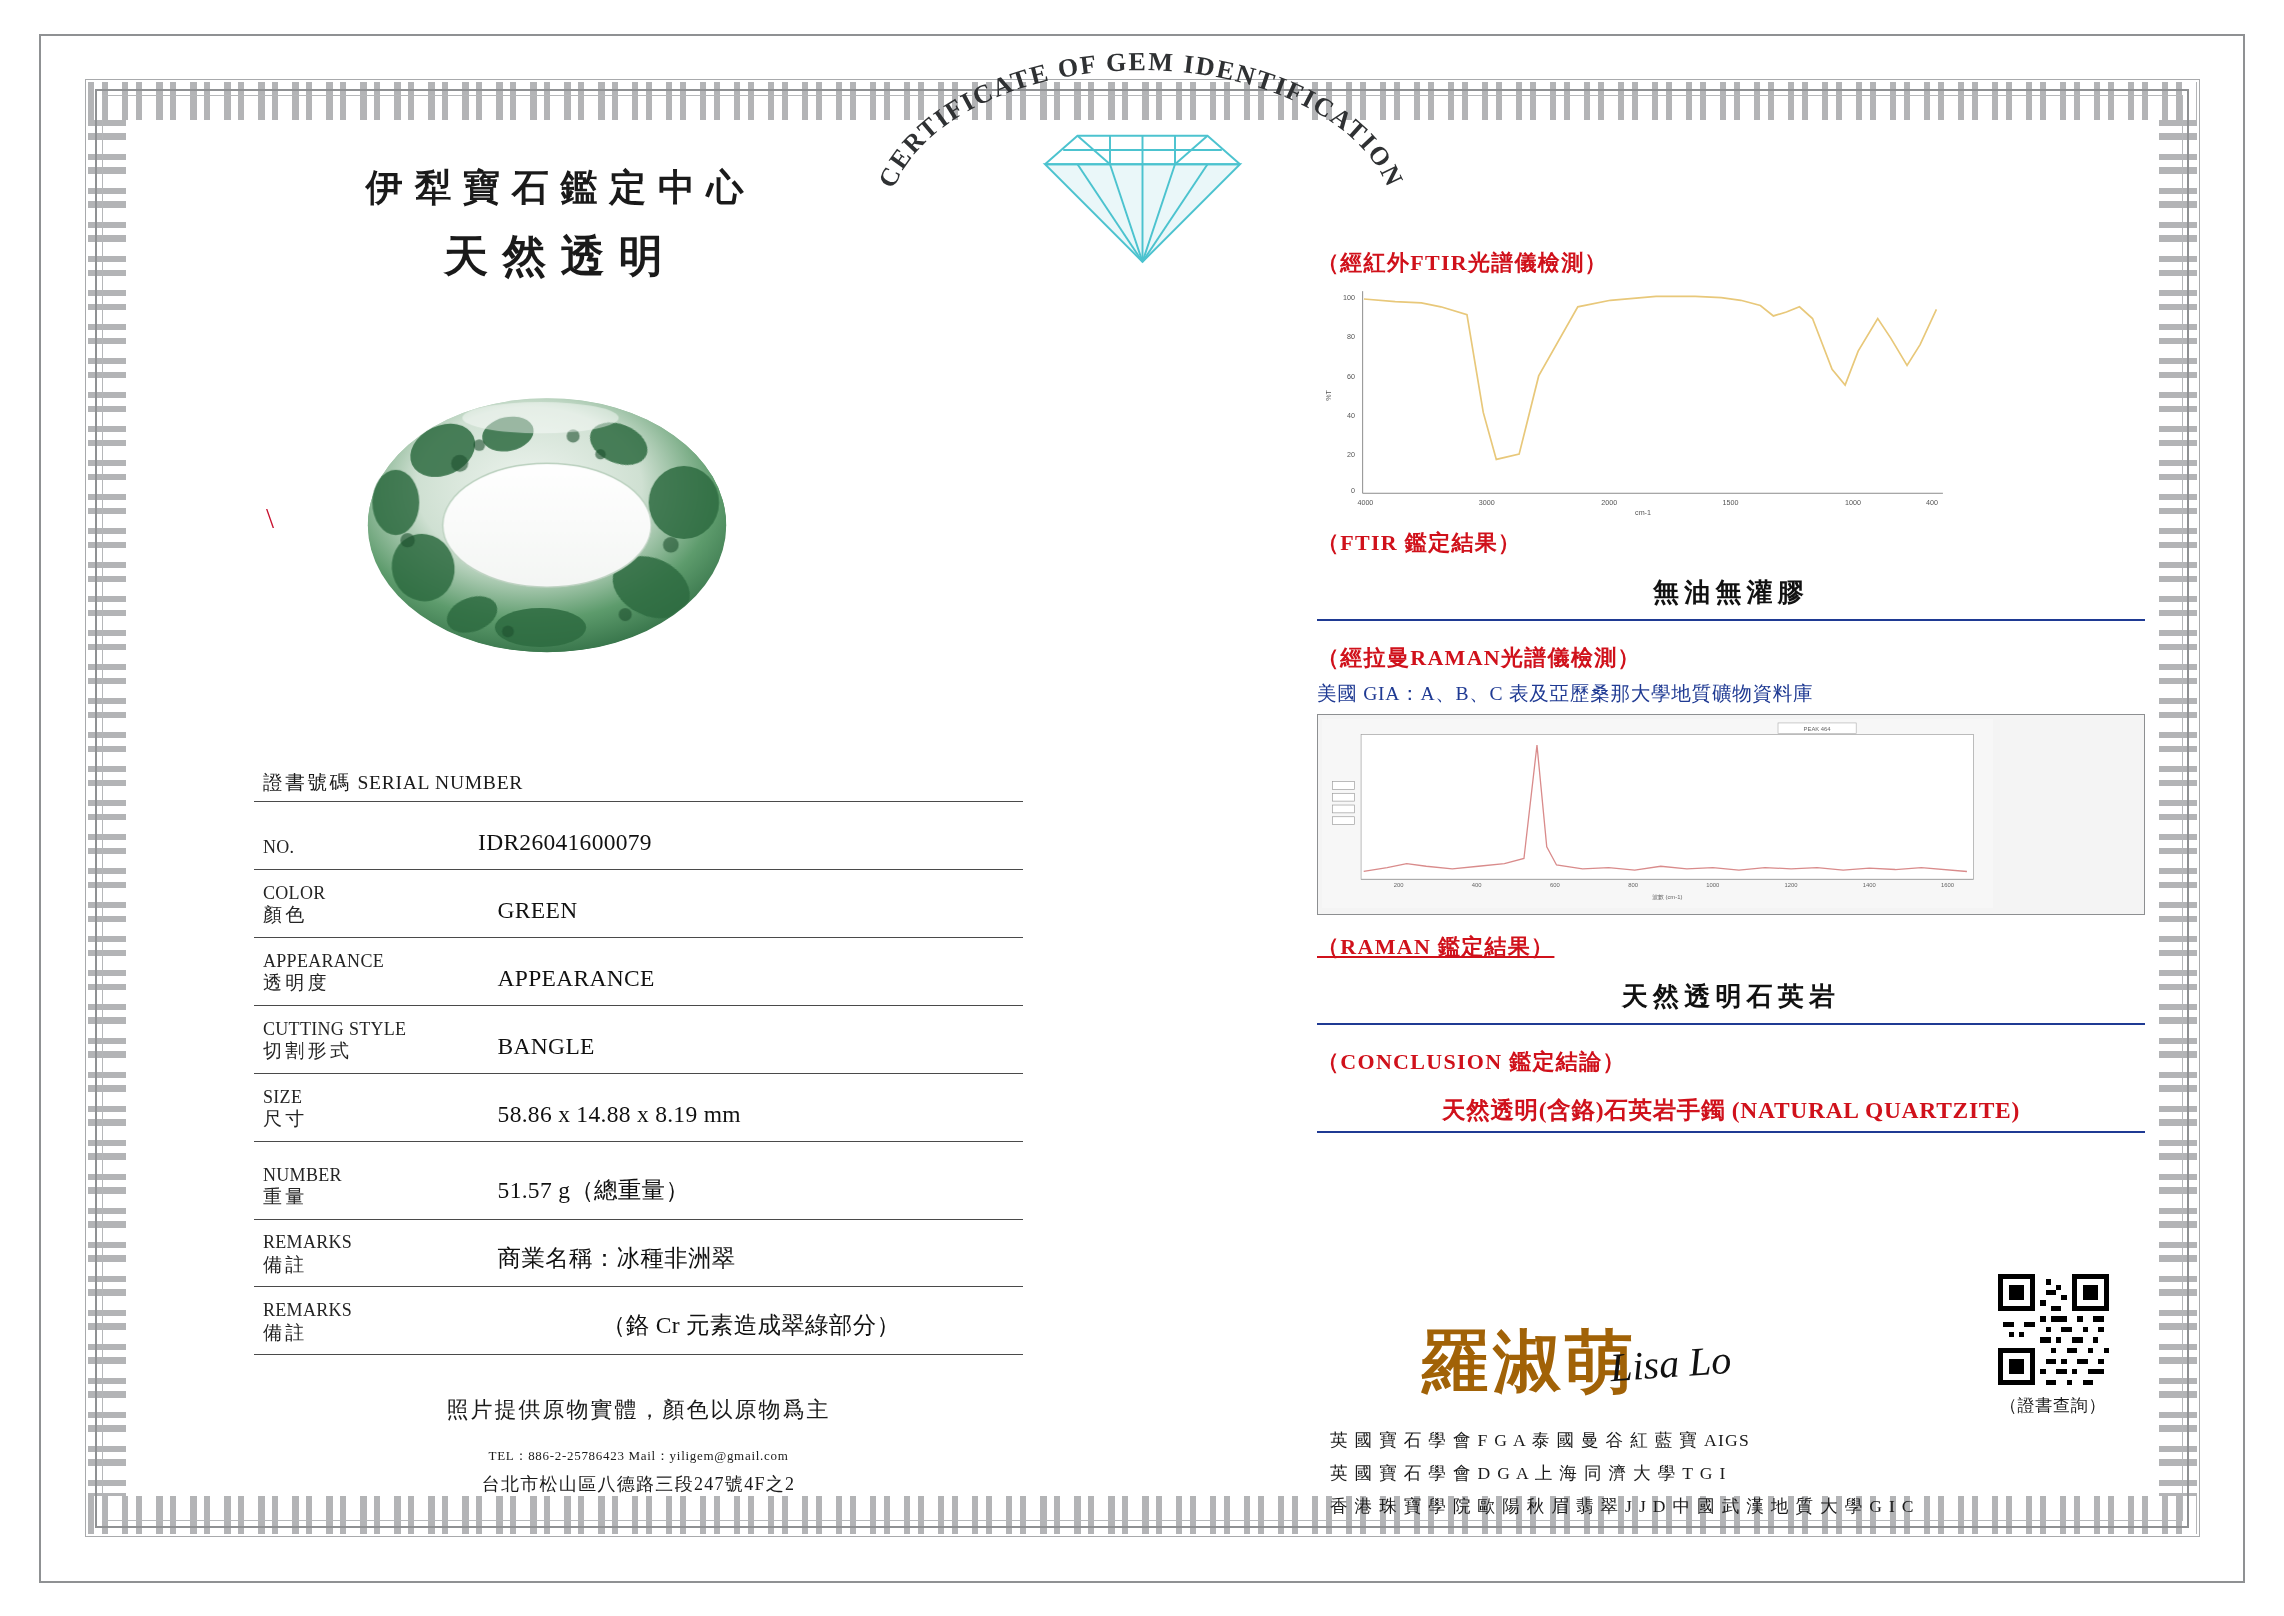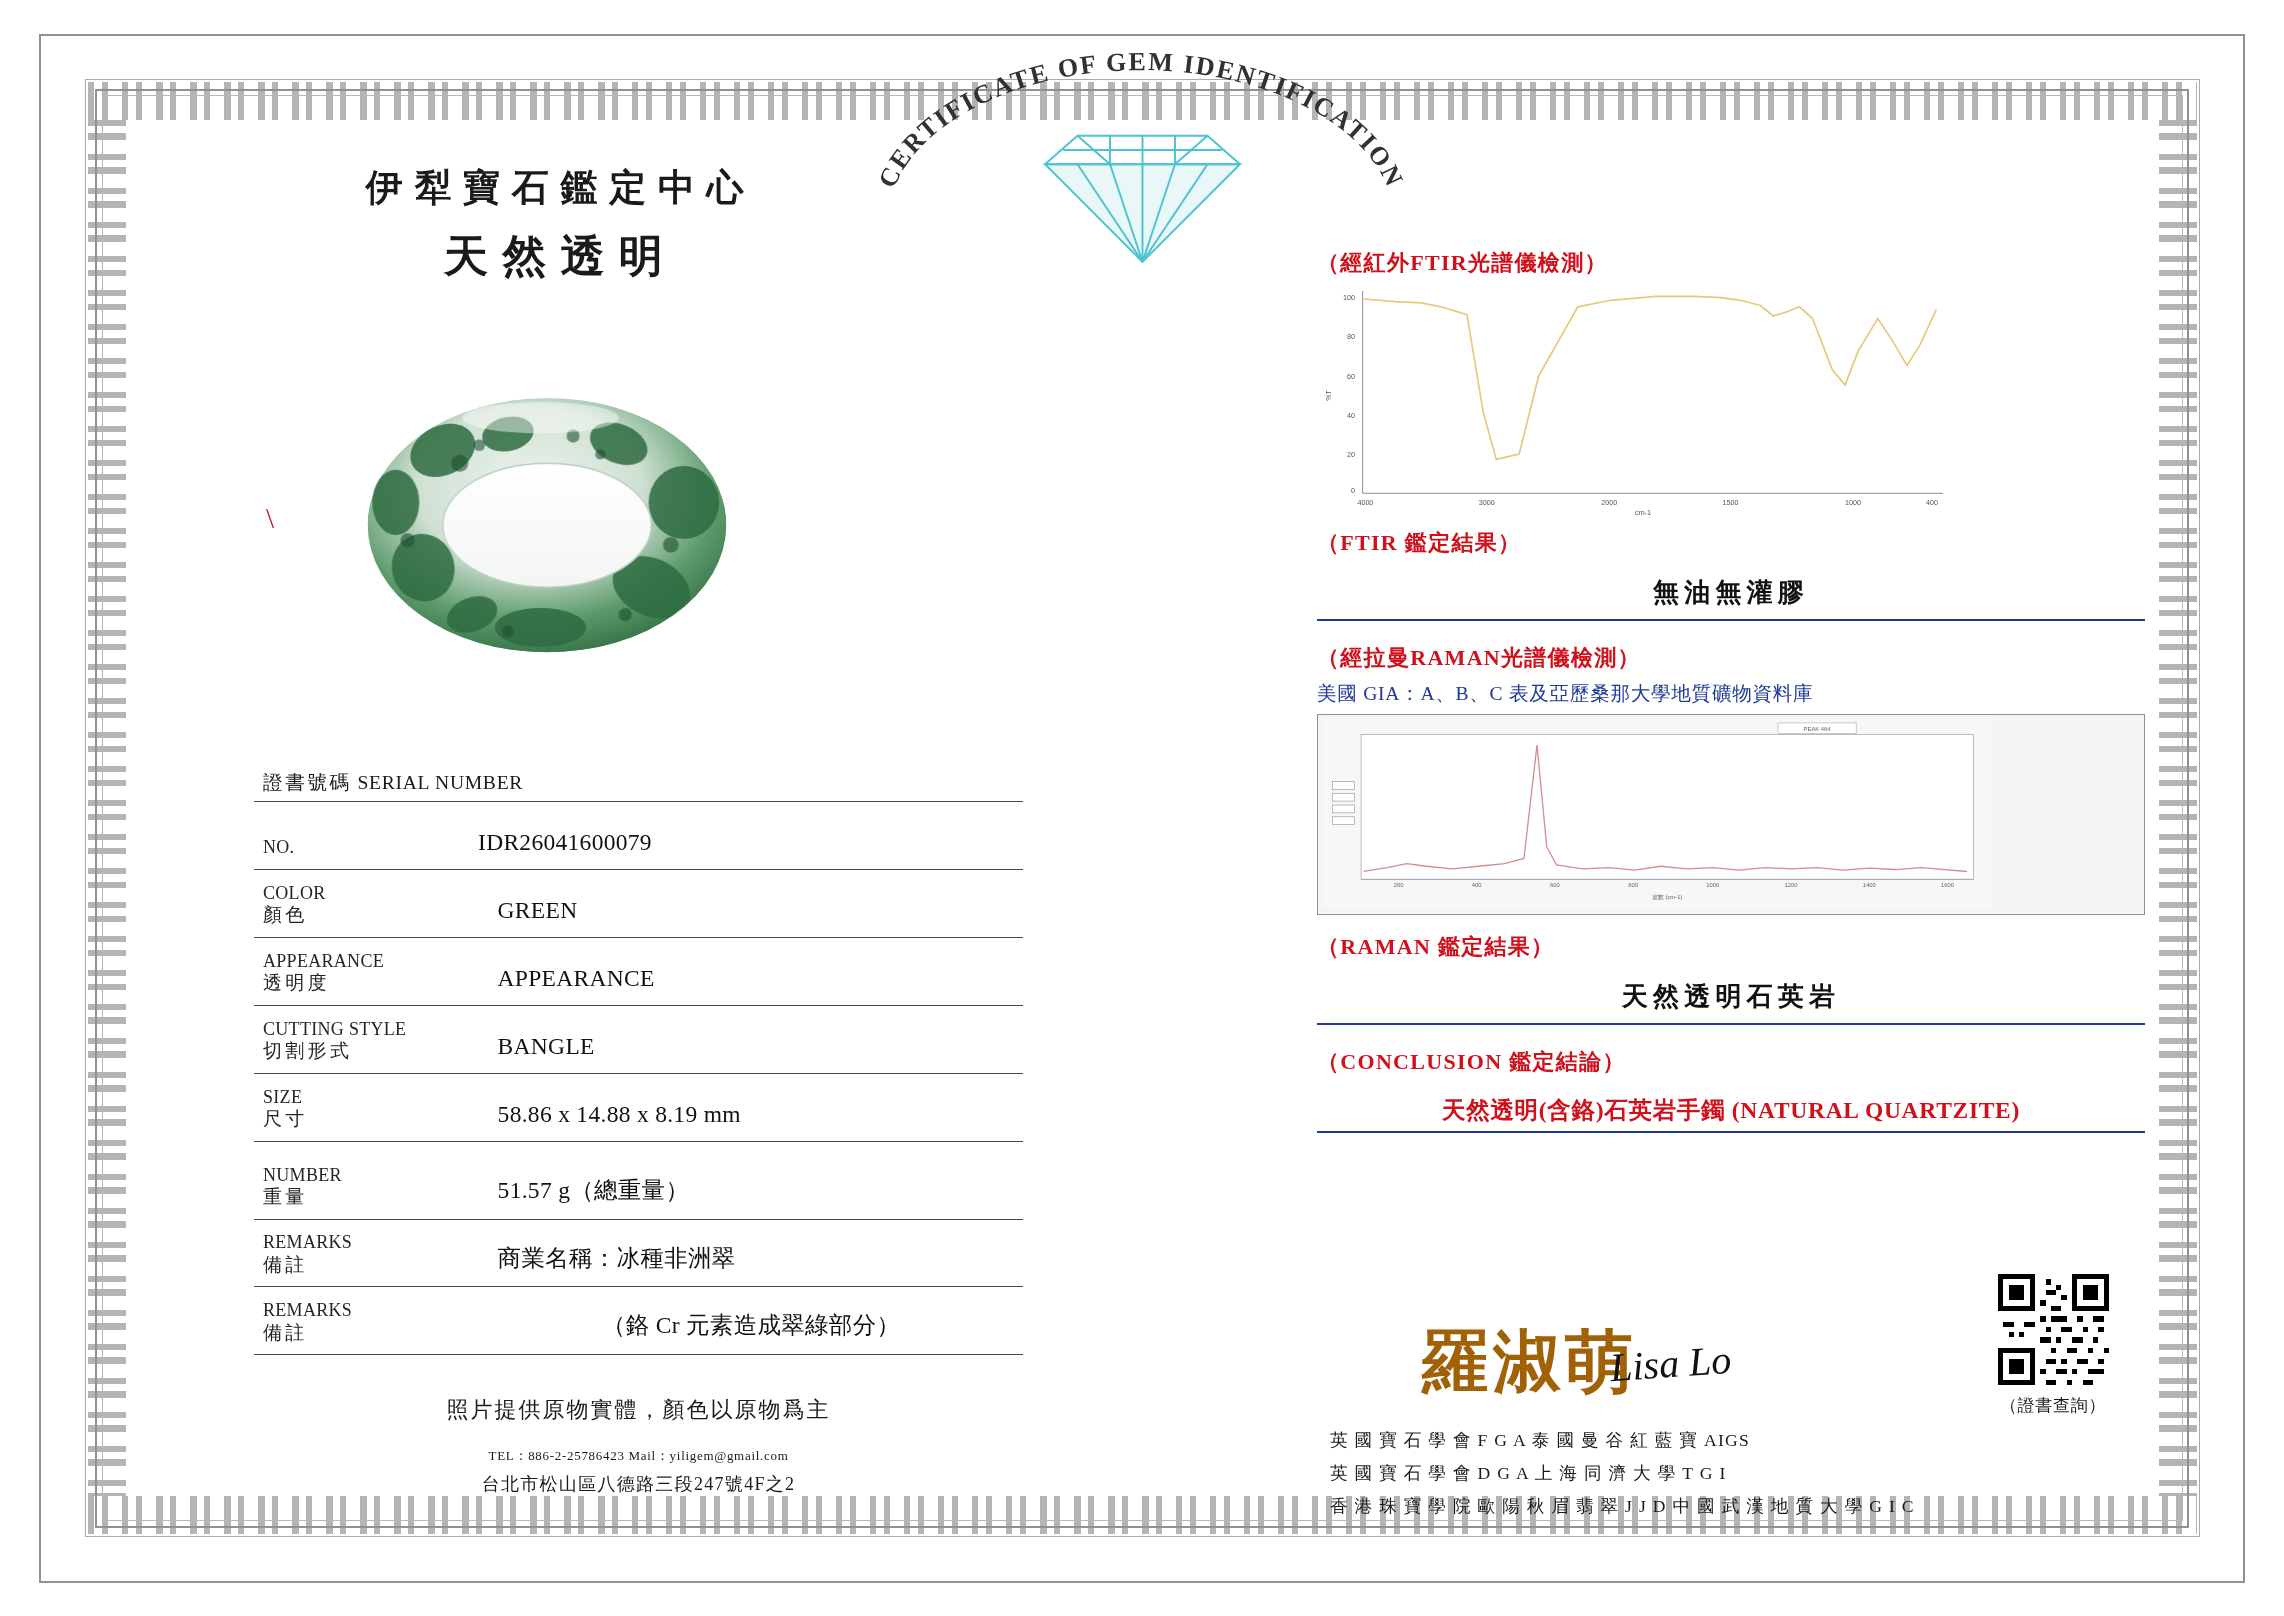--- a/index.html
+++ b/index.html
@@ -520,21 +520,21 @@
         <text x="470" y="258">800</text>
           <text x="590" y="258">1000</text>
           <text x="710" y="258">1200</text>
         <text x="830" y="258">1400</text>
           <text x="950" y="258">1600</text>
         <text x="530" y="276" text-anchor="middle">波數 (cm-1)</text>
       </g>
     </svg>
   </div>
 
-  <div class="redhead" style="margin-top:17px;">（RAMAN 鑑定結果）</div>
+  <div class="redhead" style="margin-top:17px;text-decoration:underline;">（RAMAN 鑑定結果）</div>
   <div class="result-cn">天然透明石英岩</div>
   <div class="blue-line"></div>
 
   <div class="redhead" style="margin-top:22px;">（CONCLUSION  鑑定結論）</div>
   <div class="conclusion-text">天然透明(含鉻)石英岩手鐲  (NATURAL QUARTZITE)</div>
   <div class="blue-line"></div>
 </div>
 
 <div class="sign-cn">羅淑萌</div>
 <div class="sign-en">Lisa Lo</div>

